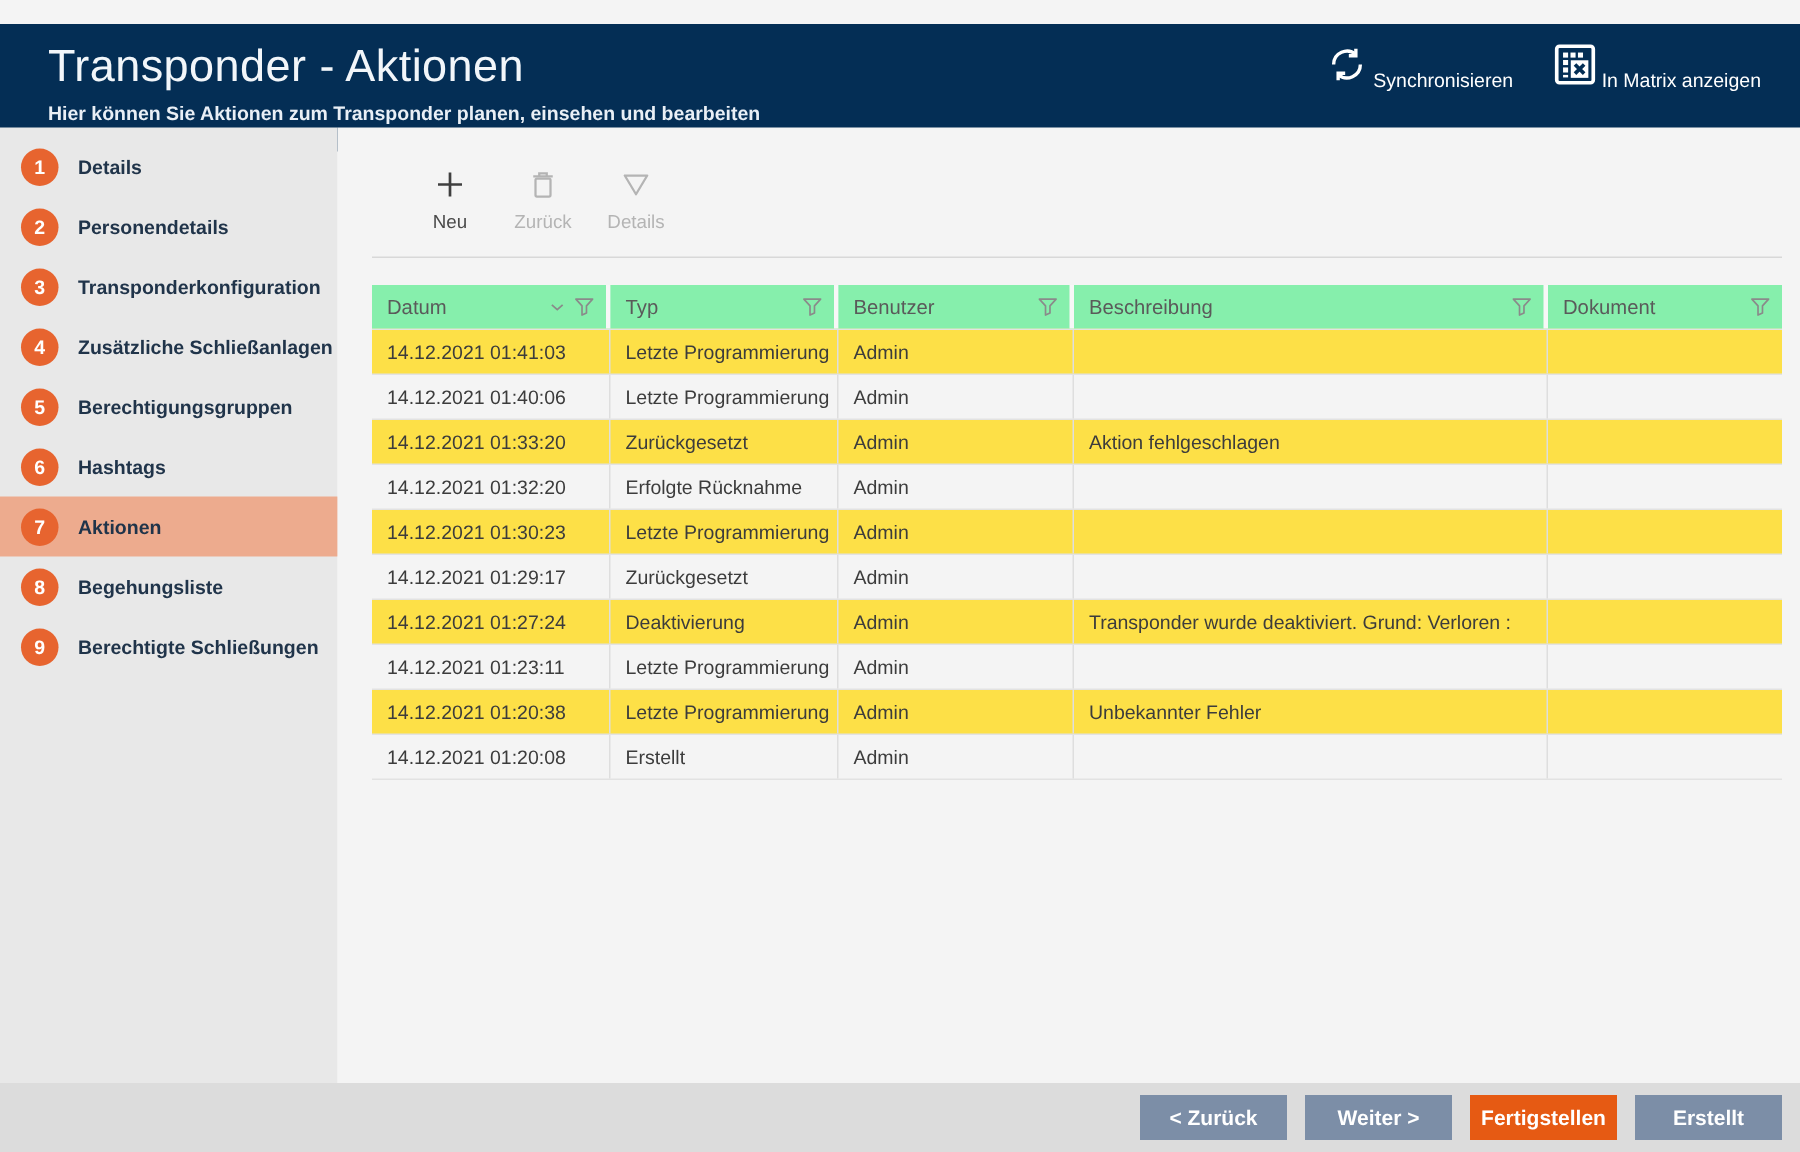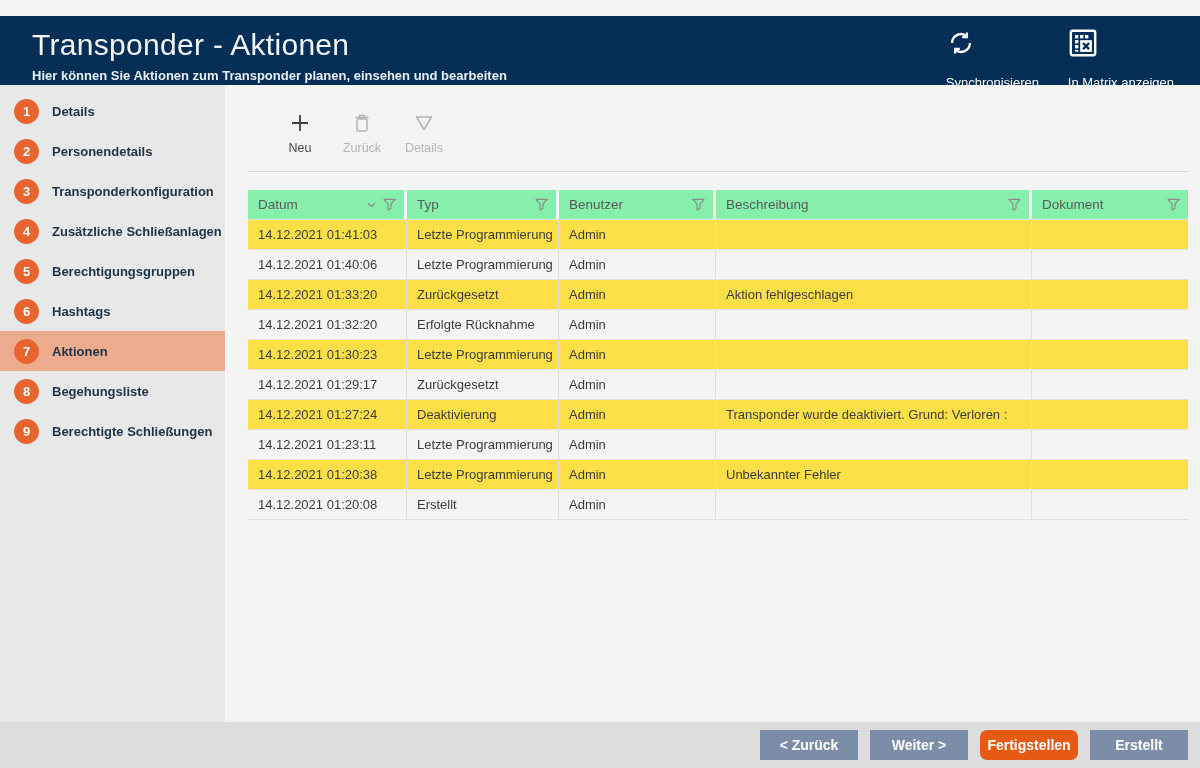--- a/index.html
+++ b/index.html
@@ -18,21 +18,21 @@
   .app-header {
     position:absolute; top:16px; left:0; width:1200px; height:85px;
     background:var(--header-bg); color:#fff;
     display:flex; justify-content:space-between; align-items:flex-start;
   }
   .header-text { padding:12px 0 0 32px; }
   .page-title { font-size:30px; font-weight:300; letter-spacing:.3px; color:#f2f6fa; line-height:1.15; }
   .page-subtitle { font-size:13px; font-weight:600; color:#e9eff6; margin-top:5px; }
   .header-actions { display:flex; gap:26px; padding:12px 26px 0 0; }
   .header-btn {
-    display:flex; flex-direction:column; align-items:flex-start; gap:14px;
+    display:flex; flex-direction:row; align-items:flex-end; gap:3px;
     color:#fff; font-size:13px; cursor:pointer; min-width:96px;
   }
   .header-btn svg { width:30px; height:30px; }
 
   
   .sidebar {
     position:absolute; top:85px; left:0; width:225px; bottom:46px;
     background:#e8e8e8; padding-top:6px;
   }
   .side-item {
@@ -94,21 +94,21 @@
   .footer {
     position:absolute; left:0; bottom:0; width:1200px; height:46px;
     background:#dcdcdc; display:flex; align-items:center; justify-content:flex-end;
     gap:12px; padding-right:12px;
   }
   .f-btn {
     width:98px; height:30px; border:none; color:#fff; font-size:14px; font-weight:600;
     font-family:"Liberation Sans", sans-serif; background:var(--button-gray); cursor:pointer;
     display:flex; align-items:center; justify-content:center;
   }
-  .f-btn.orange { background:var(--button-orange);border-radius:7px; }
+  .f-btn.orange { background:var(--button-orange); }
 </style>
 </head>
 <body>
 
 <header class="app-header">
   <div class="header-text">
     <h1 class="page-title">Transponder - Aktionen</h1>
     <p class="page-subtitle">Hier können Sie Aktionen zum Transponder planen, einsehen und bearbeiten</p>
   </div>
   <div class="header-actions">

